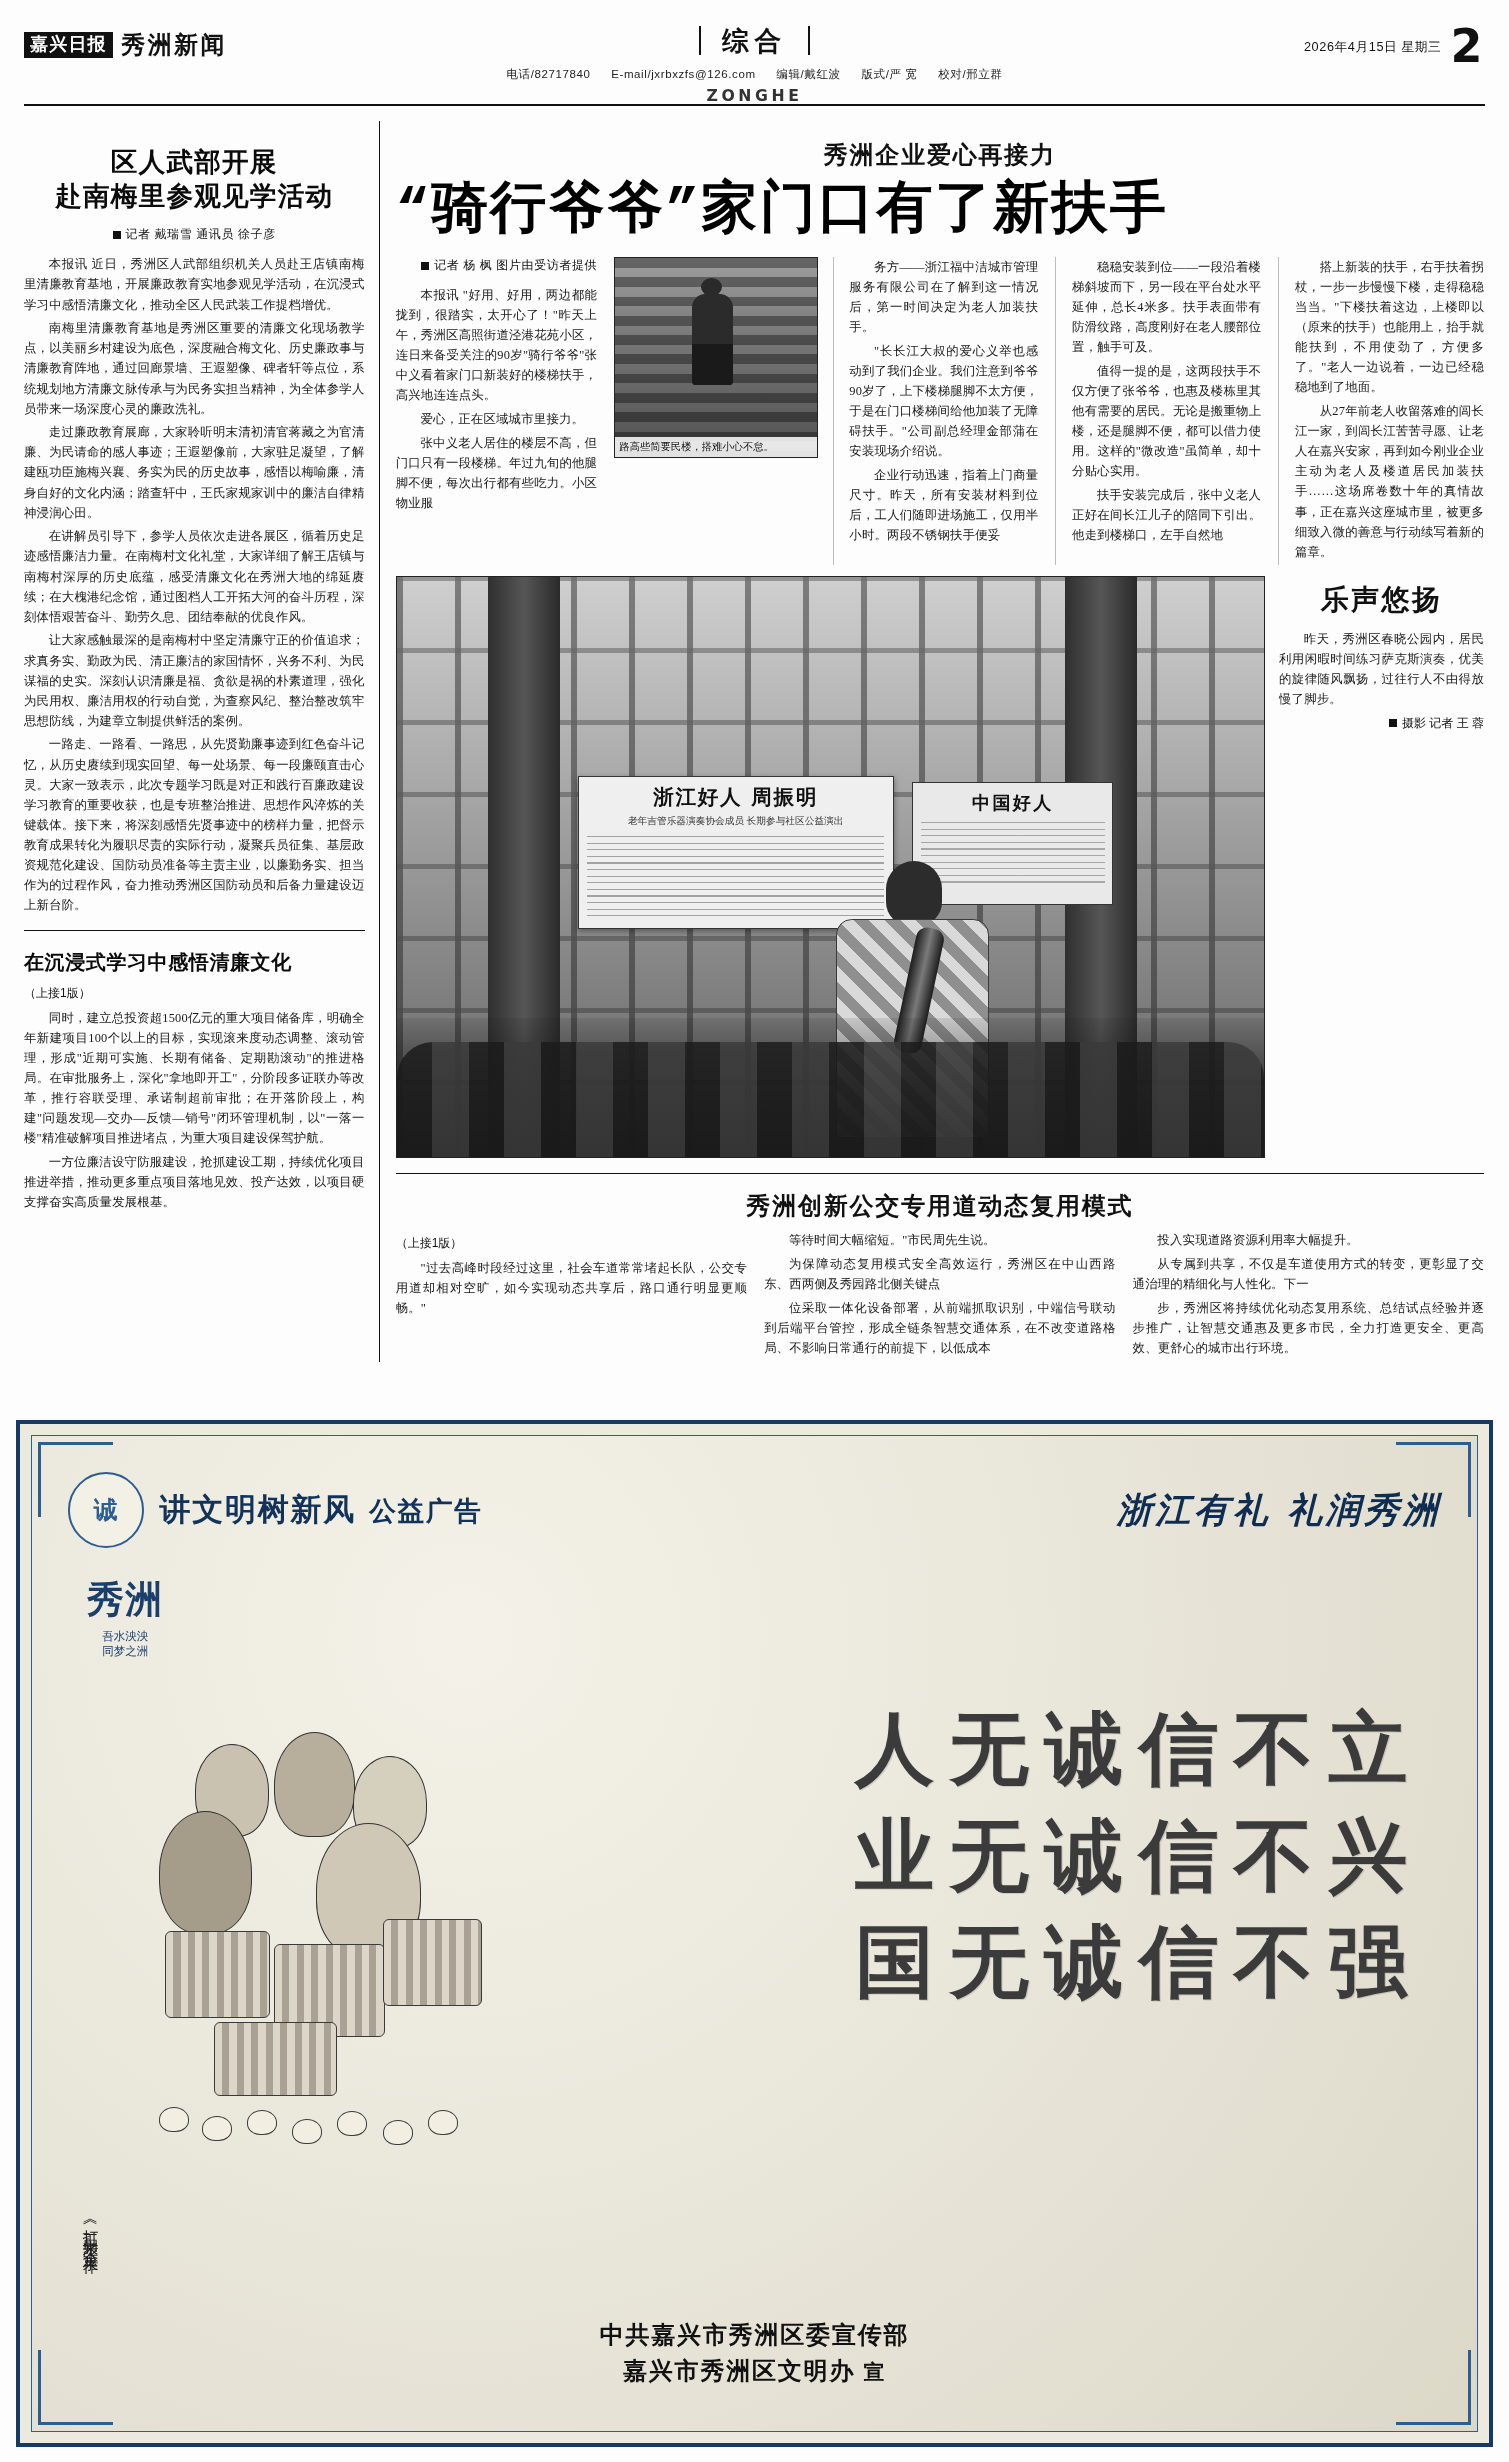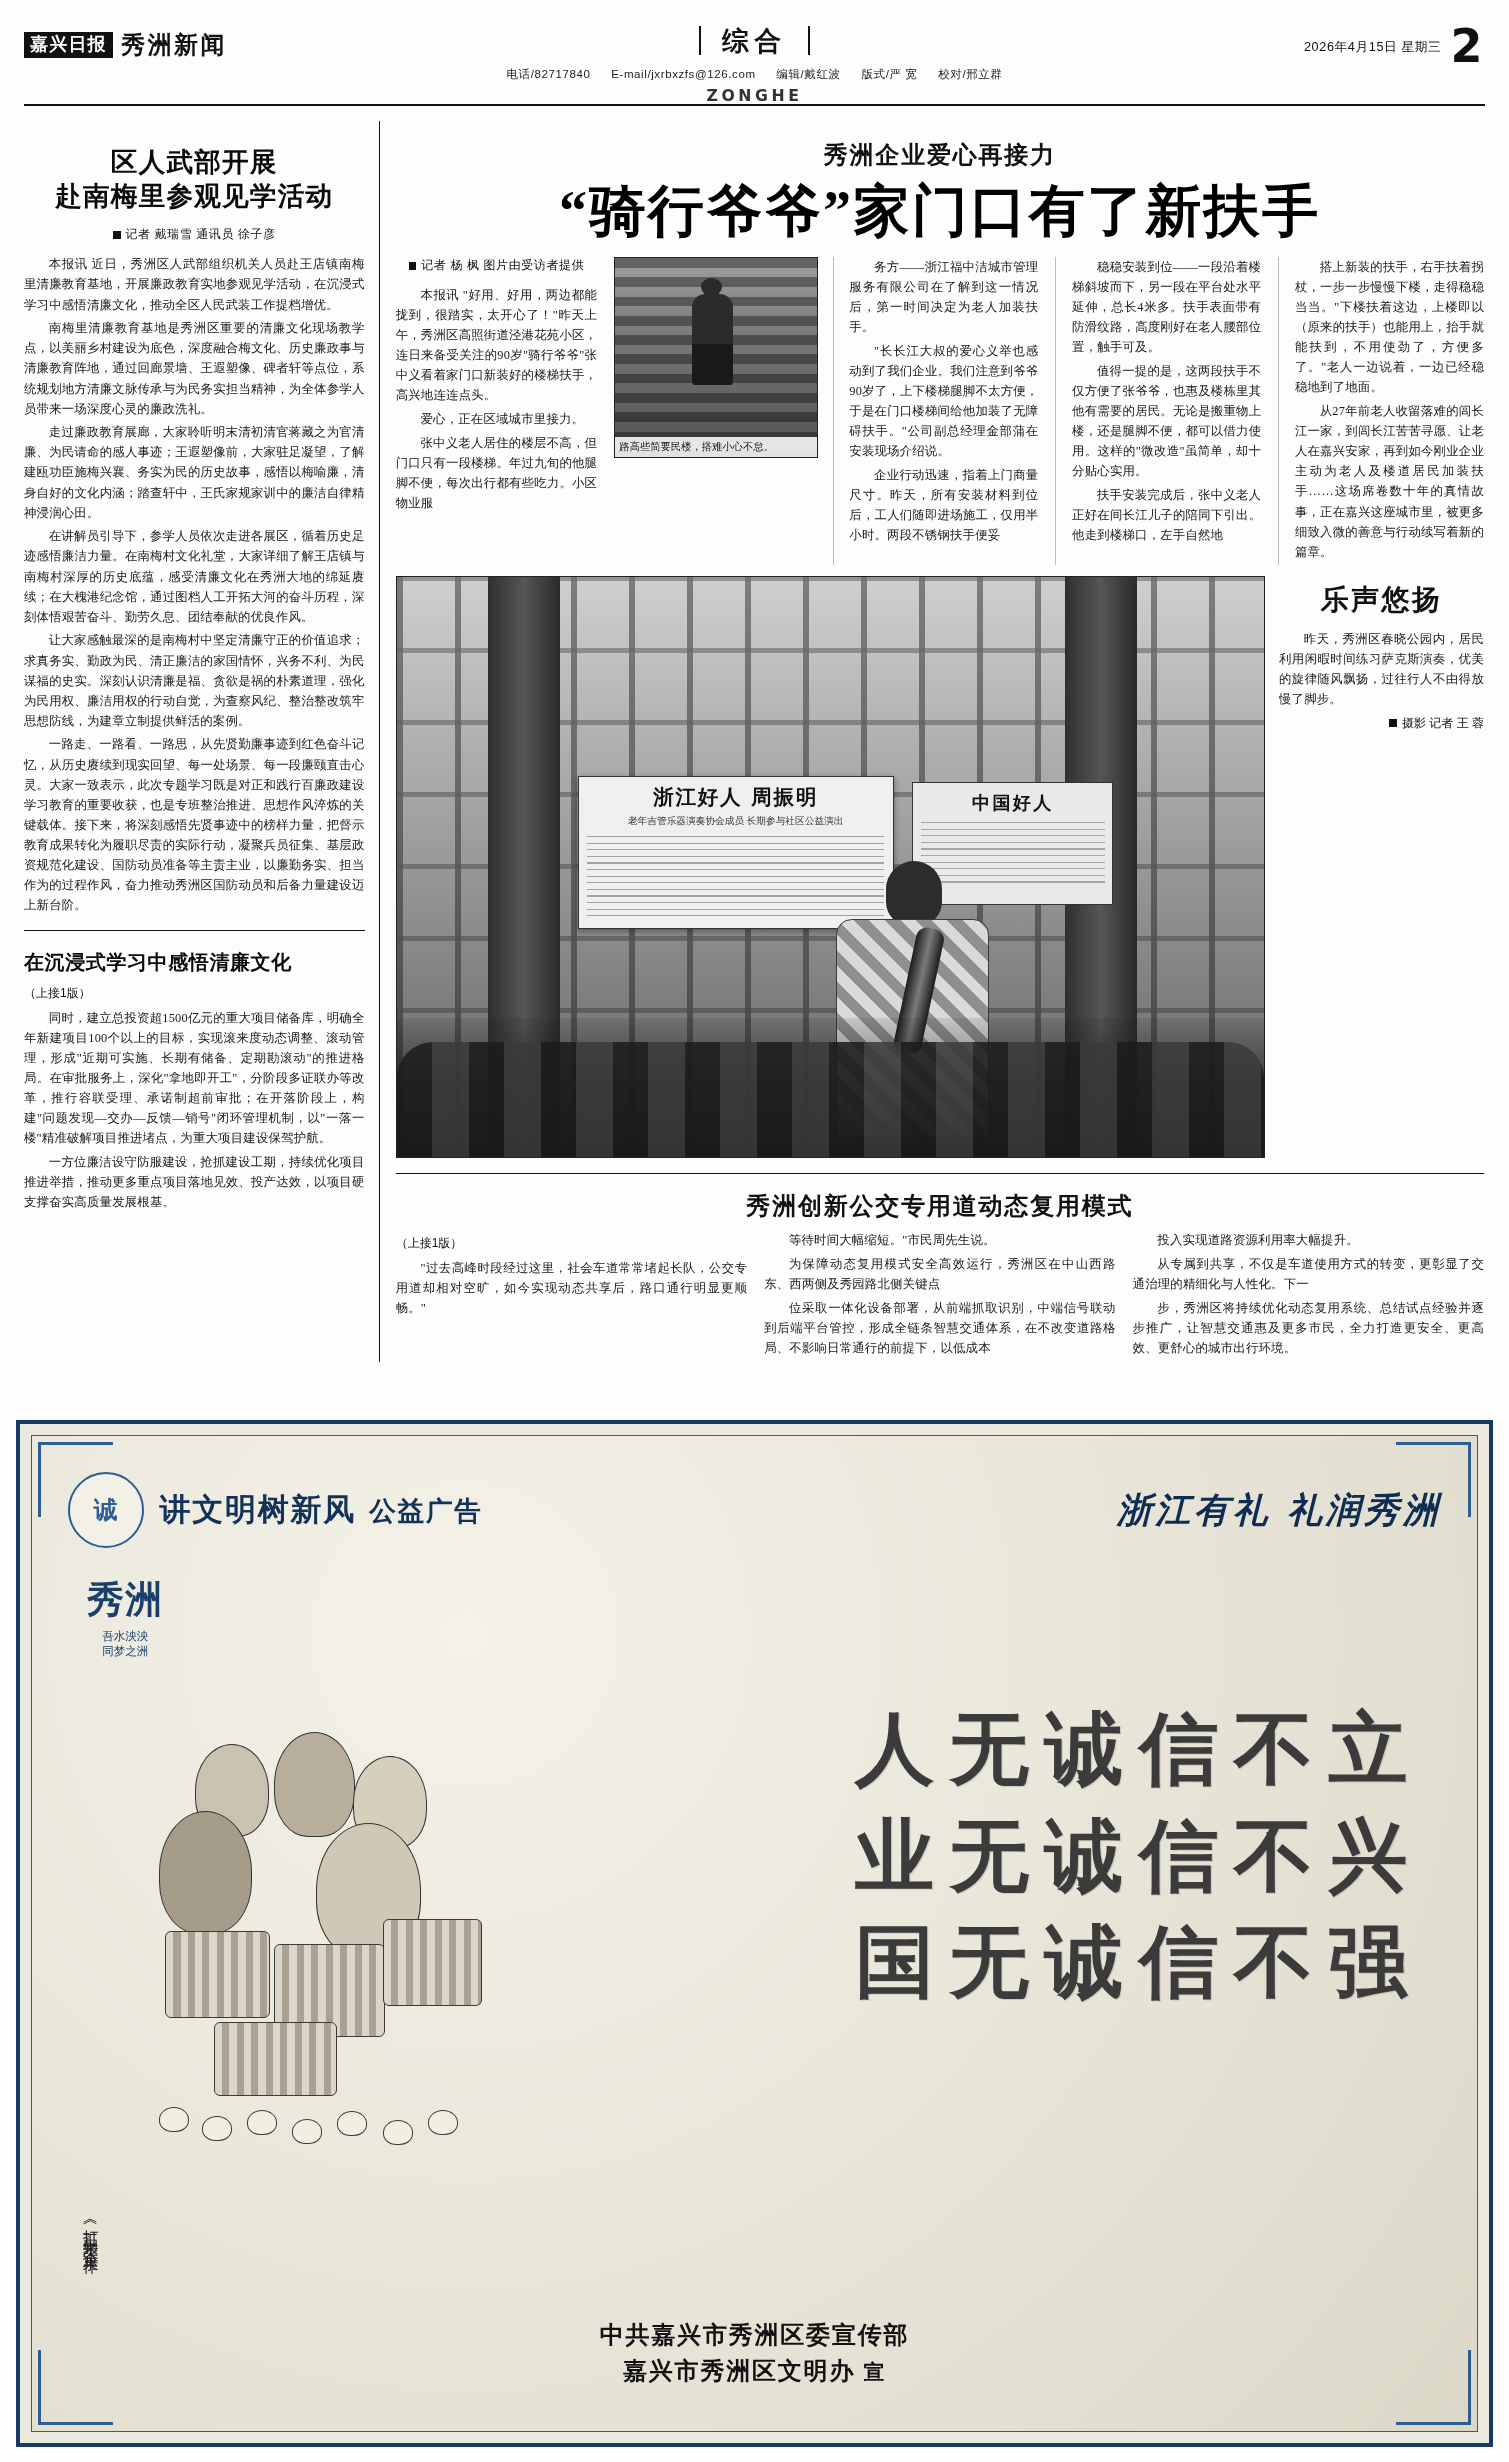--- a/index.html
+++ b/index.html
@@ -166,22 +166,22 @@
   .kicker{
     text-align:center;
     font-family:"DejaVu Sans", sans-serif;
     font-weight:bold;
     font-size:24px;
     letter-spacing:1.8px;
     color:#111;
     margin-top:18px;
   }
   .headline{
-    text-align:center;
-    font-family:Liberation Serif, serif;
+    text-align:left;
+    font-family:Liberation Mono, monospace;
     font-weight:bold;
     font-size:56px;
     letter-spacing:2.4px;
     margin:9.7px 0 15.7px 0;
     color:#000;
     line-height:1.08;
   }
 
   .story-cols{
     display:flex;
@@ -487,21 +487,21 @@
       </div>
 
       <div class="col col-main">
 
         <div class="kicker">秀洲企业爱心再接力</div>
         <div class="headline">“骑行爷爷”家门口有了新扶手</div>
 
         <div class="story-cols">
 
           <div class="story-col">
-            <div class="byline" style="text-align:center;">
+            <div class="byline" style="text-align:right;">
               <span class="mark"></span><span>记者 杨 枫 图片由受访者提供</span>
             </div>
             <div class="body-text">
               <p>本报讯 "好用、好用，两边都能拢到，很踏实，太开心了！"昨天上午，秀洲区高照街道泾港花苑小区，连日来备受关注的90岁"骑行爷爷"张中义看着家门口新装好的楼梯扶手，高兴地连连点头。</p>
               <p>爱心，正在区域城市里接力。</p>
               <p>张中义老人居住的楼层不高，但门口只有一段楼梯。年过九旬的他腿脚不便，每次出行都有些吃力。小区物业服</p>
             </div>
           </div>
 
           <div class="story-col">

